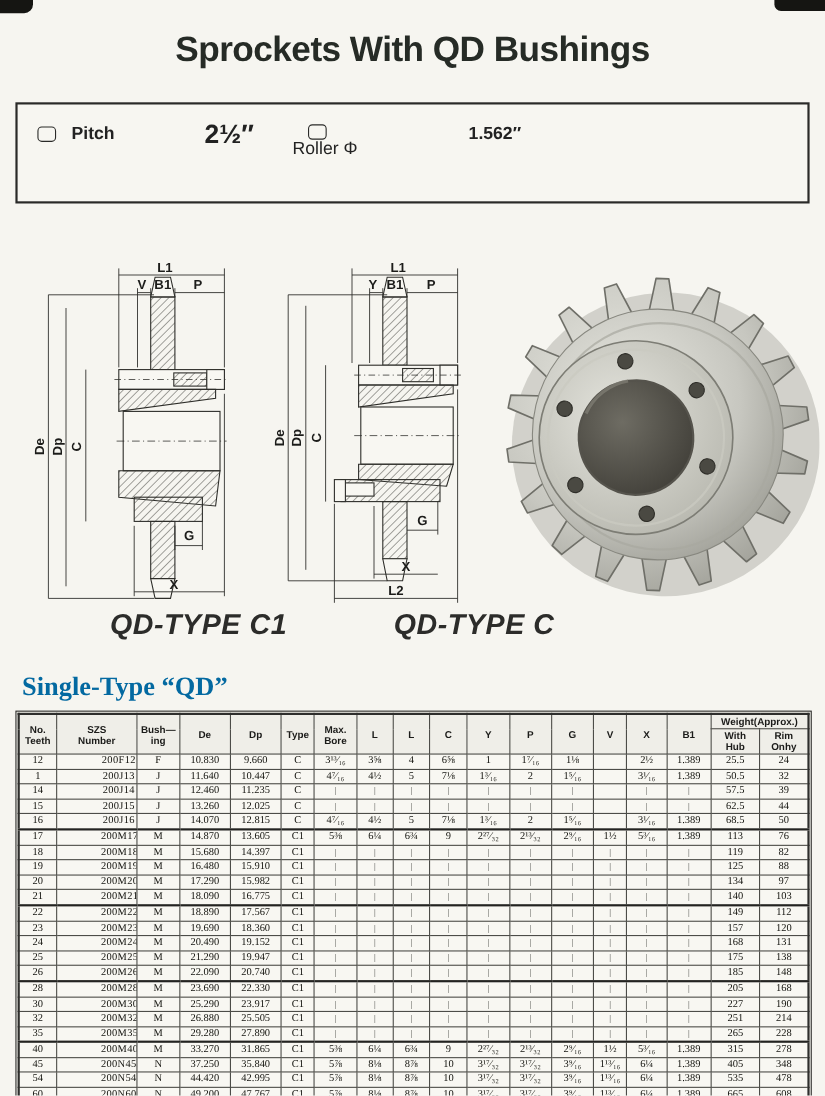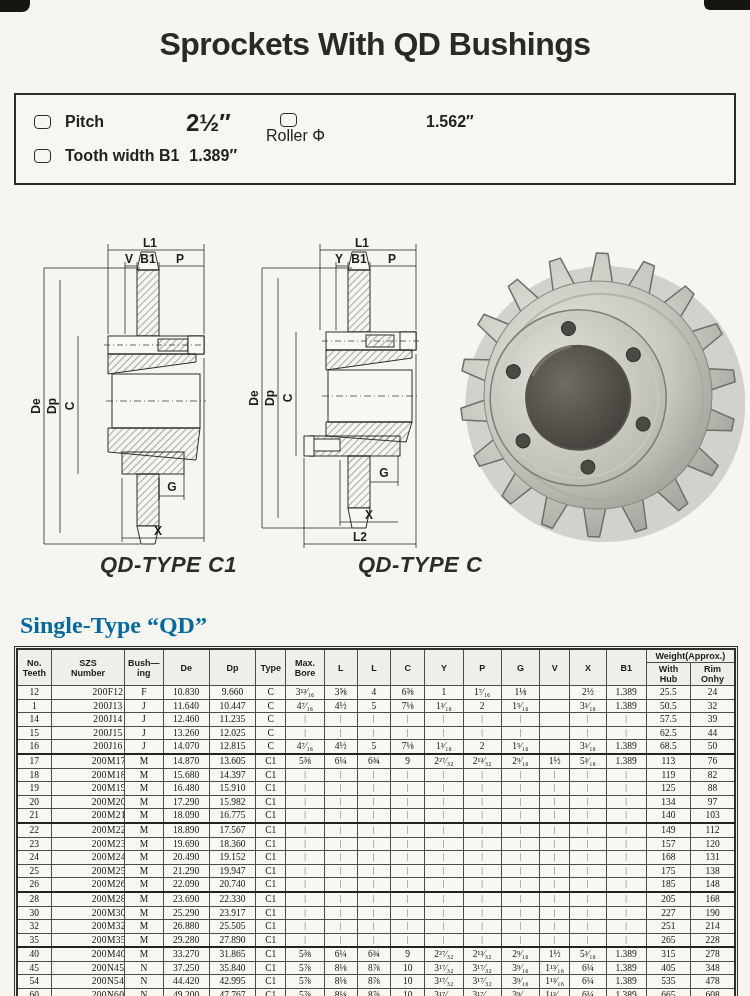--- a/index.html
+++ b/index.html
@@ -7,21 +7,21 @@
   .artifact{position:absolute;background:#151512;}
   
   .page-title{position:absolute;top:26px;left:0;width:100%;text-align:center;font-size:32px;font-weight:bold;letter-spacing:-0.5px;color:#262b26;}
   
   .spec-box{position:absolute;left:14px;top:93px;width:718px;height:88px;border:2px solid #2a2a28;background:#f7f6f1;}
   .spec-row{position:absolute;display:flex;align-items:center;}
   .bullet{display:inline-block;width:15px;height:12px;border:1.8px solid #2a2a28;border-radius:4px;margin-right:14px;background:transparent;}
   .spec-label{font-weight:bold;font-size:16px;color:#222;}
   .spec-value{font-weight:bold;font-size:16px;color:#222;}
   
-  .caption{position:absolute;font-style:italic;font-weight:bold;font-size:22px;color:#2c2c2a;letter-spacing:0.5px;}
+  .caption{position:absolute;font-style:italic;font-weight:bold;font-size:26px;color:#2c2c2a;letter-spacing:0.5px;}
   
   .section-title{position:absolute;left:20px;top:612px;font-family:"Liberation Serif",serif;font-weight:bold;font-size:24px;color:#0369a1;}
   
   .tablewrap{position:absolute;left:14px;top:646px;width:720px;border:1px solid #2e2e2c;padding:1px;background:#f3f2ec;}
   table{border-collapse:collapse;table-layout:fixed;width:100%;border:2px solid #2e2e2c;background:#f8f7f2;}
   th,td{border:1px solid #4c4c48;overflow:hidden;white-space:nowrap;}
   th{background:#efeee8;font-size:9px;font-weight:bold;white-space:pre-line;line-height:10px;padding:1px 0;color:#1b1b19;}
   td{font-family:"Liberation Serif","DejaVu Serif",serif;font-size:9.5px;text-align:center;height:12.6px;line-height:12.6px;padding:0;color:#14140f;}
   td:nth-child(2){letter-spacing:0.3px;padding-left:40px;}
   tr.sep td{border-top:2px solid #232321;}
@@ -46,25 +46,20 @@
   </div>
   <div class="spec-row" style="left:170px;top:14px;">
     <span class="spec-value" style="font-size:24px;">2½″</span>
   </div>
   <div class="spec-row" style="left:250px;top:18px;flex-direction:column;">
     <span class="bullet"></span>
     <span class="spec-label" style="font-weight:normal;">Roller Φ</span>
   </div>
   <div class="spec-row" style="left:410px;top:18px;">
     <span class="spec-value">1.562″</span>
-  </div>
-  <div class="spec-row" style="left:18px;top:52px;">
-    <span class="bullet"></span>
-    <span class="spec-label">Tooth width B1</span>
-    <span class="spec-value" style="margin-left:10px;">1.389″</span>
   </div>
 </div>
 
 <svg class="diagram" style="left:30px;top:238px;" width="215" height="310" viewBox="0 0 215 310">
   <defs>
     <pattern id="hat" width="5" height="5" patternUnits="userSpaceOnUse" patternTransform="rotate(45)">
       <line x1="0" y1="0" x2="0" y2="5" stroke="#5a5a55" stroke-width="1"></line>
     </pattern>
   </defs>
   <g stroke="#2e2e2a" stroke-width="1" fill="none">

